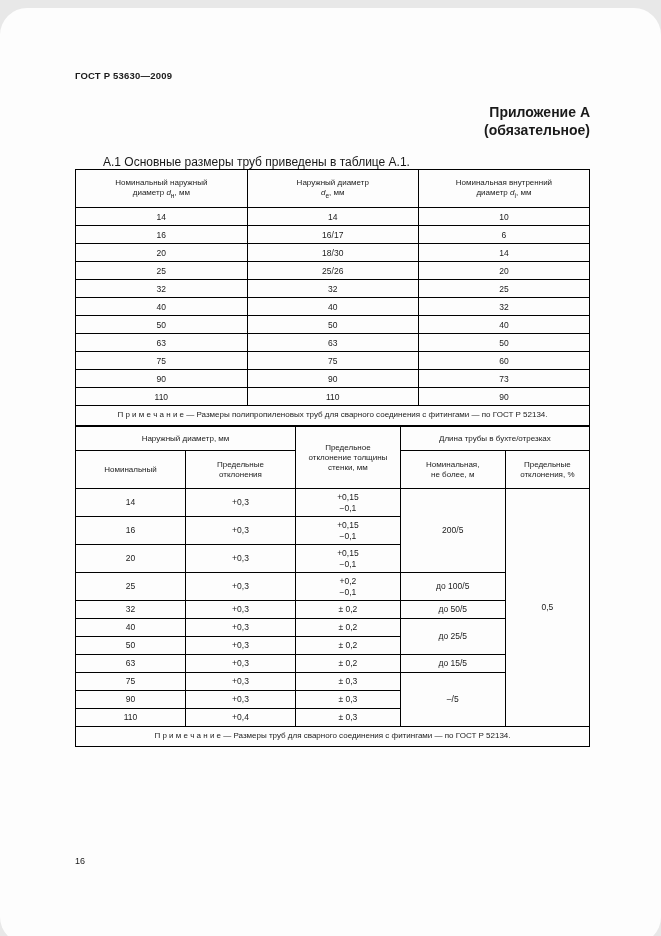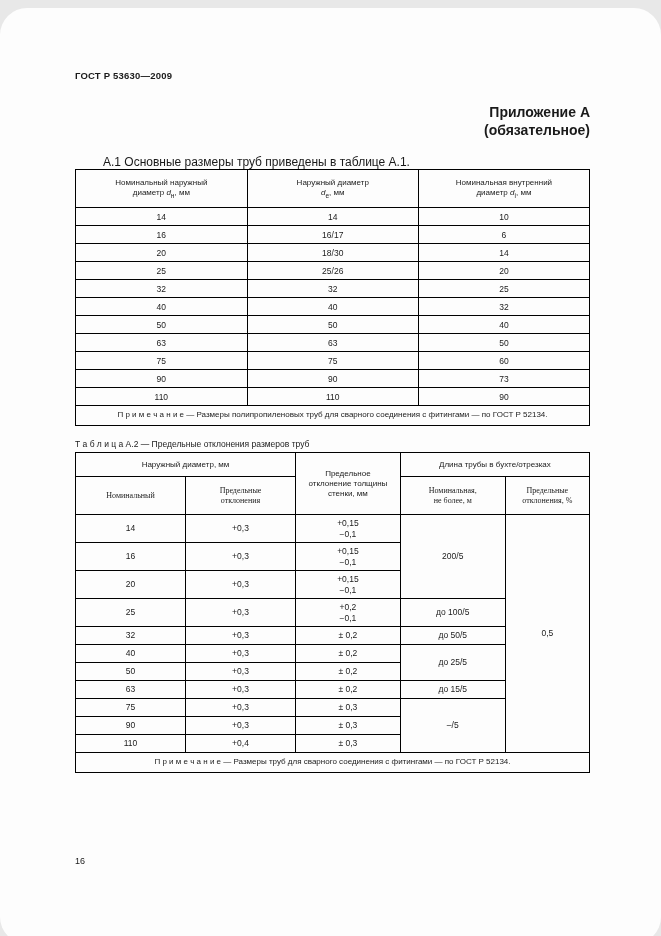--- a/index.html
+++ b/index.html
@@ -23,21 +23,21 @@
     border: 1px solid #000; text-align: center; vertical-align: middle;
     padding: 2px 3px; font-weight: normal; line-height: 1.25;
   }
   thead th { font-size: 8px; }
   .pre-line { white-space: pre-line; }
   .dvar { font-style: italic; }
   sub { font-size: 6.5px; }
   .a1-head { height: 38px; }
   .a1 tbody tr { height: 18px; }
   .a2 .h1 { height: 24px; }
-  .a2 .h2 { height: 38px; font-family: Liberation Serif, serif; }
+  .a2 .h2 { height: 38px; }
   .a2 tbody tr.tall { height: 28px; }
   .a2 tbody tr.short { height: 18px; }
   .note-cell {
     text-align: center; font-size: 8px; padding: 4px 6px; line-height: 1.35;
     height: auto;
   }
   .page-number { position: absolute; left: 75px; top: 848px; font-size: 9px; }
 </style>
 </head>
 <body>
@@ -132,21 +132,20 @@
           <td>110</td>
           <td>110</td>
           <td>90</td>
         </tr>
       <tr>
         <td class="note-cell" colspan="3">П р и м е ч а н и е — Размеры полипропиленовых труб для сварного соединения с фитингами — по ГОСТ Р 52134.</td>
       </tr>
     </tbody>
   </table>
 
-  <div class="tbl-caption second">Т а б л и ц а   А.2 — Предельные отклонения размеров труб</div>
 
   <table class="a2">
     <colgroup>
         <col style="width:21.4%">
         <col style="width:21.4%">
         <col style="width:20.4%">
         <col style="width:20.4%">
         <col style="width:16.4%">
       </colgroup>
     <thead>

